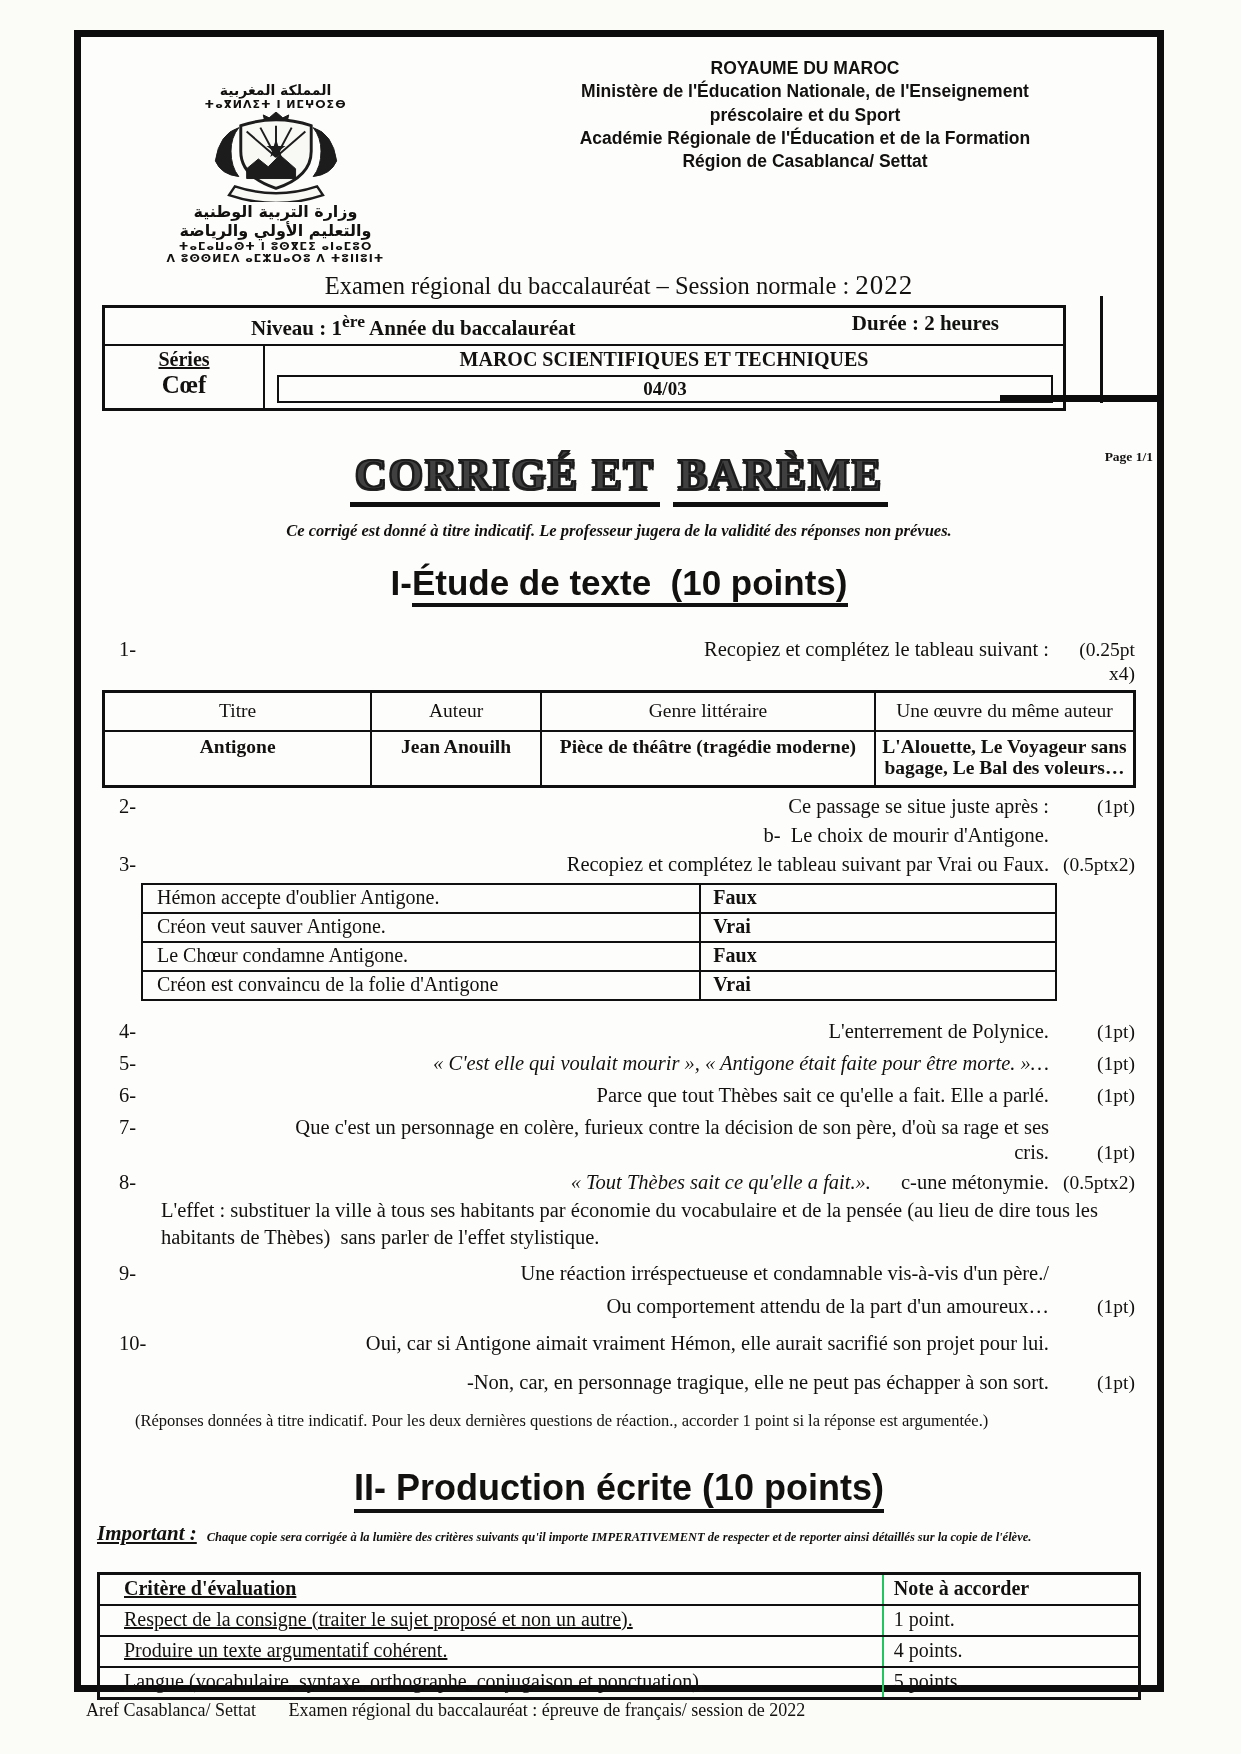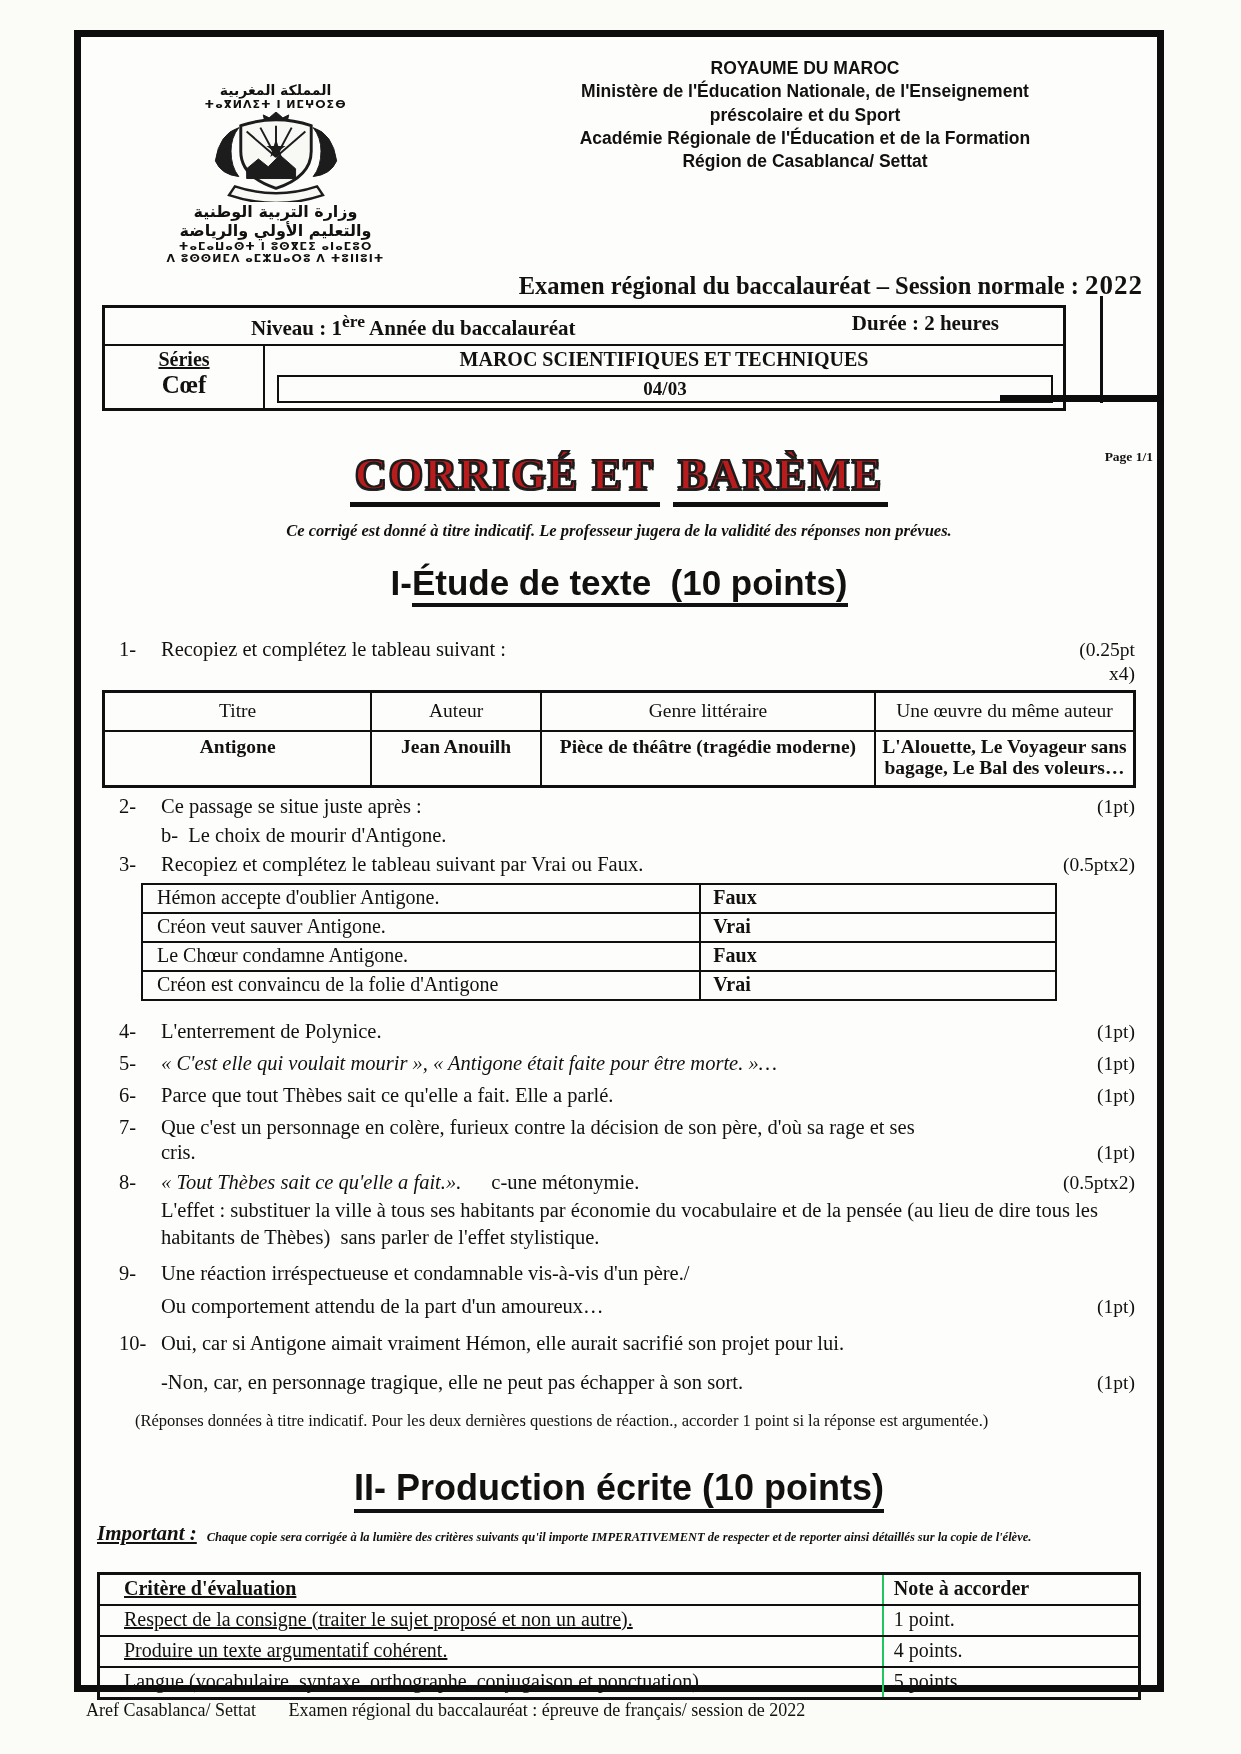--- a/index.html
+++ b/index.html
@@ -22,58 +22,58 @@
   .logo .ar-top { font-family:"DejaVu Sans",sans-serif; font-size:14px; font-weight:bold; }
   .logo .tif   { font-family:"DejaVu Sans",sans-serif; font-size:11px; font-weight:bold; letter-spacing:1px; }
   .logo svg { display:block; margin:1px auto; }
   .logo .ar-b { font-family:"DejaVu Sans",sans-serif; font-size:16px; font-weight:bold; line-height:1.18; }
   .ministry {
     position:absolute; left:334px; top:20px; width:752px; text-align:center;
     font-family:"Liberation Sans",sans-serif; font-weight:bold; font-size:17.5px; line-height:1.33;
   }
 
   
-  .banner { text-align:right; font-weight:bold; font-size:24.5px; }
+  .banner { text-align:center; font-weight:normal; font-size:24.5px; }
   .banner .year { font-size:27px; letter-spacing:1px; }
   .info-table { width:958px; margin:4px 0 0 7px; border:3px solid #101010; }
   .it-row1 { display:flex; justify-content:space-between; padding:3px 64px 3px 146px;
              font-weight:bold; font-size:21px; border-bottom:2px solid #101010; }
   .it-lower { display:flex; }
   .it-left  { width:158px; border-right:2px solid #101010; text-align:center; padding-top:2px; }
   .series-label { font-weight:bold; font-size:20px; text-decoration:underline; }
   .coef-label   { font-weight:bold; font-size:25px; }
   .it-right { flex:1; }
   .series-value { text-align:center; font-weight:bold; font-size:20px; padding:2px 0 3px; }
   .coef-box { border:2px solid #101010; margin:1px 10px 5px 12px; text-align:center;
               font-weight:bold; font-size:19px; padding:1px 0; }
   .stray-line { position:absolute; left:1019px; top:259px; width:3px; height:107px; background:#101010; }
 
   
   .corrige-title {
     text-align:center; margin-top:38px;
     font-weight:bold; font-size:44px; letter-spacing:2px;
-    color:#b91c1c; -webkit-text-stroke:1.6px #1a1a1a;
+    color:#404040; -webkit-text-stroke:1.6px #1a1a1a;
     text-shadow:-1.5px -1.5px 0 #242424, 1.5px -1.5px 0 #242424, -1.5px 1.5px 0 #242424, 1.5px 1.5px 0 #242424;
   }
   .corrige-title .w { display:inline-block; border-bottom:5px solid #0f0f0f; padding:0 5px 2px; }
   .page-indicator { position:absolute; right:4px; top:412px; font-weight:bold; font-size:13.5px; }
   .corrige-note { text-align:center; margin-top:14px; font-style:italic; font-weight:bold; font-size:16.5px; }
 
   
   .s1-title { text-align:center; margin-top:22px; font-family:"Liberation Sans",sans-serif;
               font-weight:bold; font-size:35px; }
   .s2-title { text-align:center; margin-top:36px; font-family:"Liberation Sans",sans-serif;
               font-weight:bold; font-size:36px; }
   .underlined { border-bottom:4px solid #111; padding-bottom:1px; }
   .pre { white-space:pre-wrap; }
 
   
   .qrow { display:flex; align-items:baseline; padding:0 8px 0 24px; font-size:20.5px; line-height:1.22; }
   .qn { flex:none; width:42px; }
-  .qt { flex:1; white-space:pre-wrap; }
+  .qt { flex:1; white-space:pre-wrap;text-align:right; }
   .qp { flex:none; width:86px; text-align:right; font-size:19.5px; }
   .b { font-weight:normal; }
   .i { font-style:italic; }
   .gap-left { margin-left:30px; }
 
   
   .table1 { margin:4px 7px 0 7px; border:3px solid #101010; display:grid;
             grid-template-columns:26% 16.5% 32.5% 25%; text-align:center; font-size:19.5px; }
   .t1c { padding:7px 3px 8px; }
   .t1c.h { border-bottom:2.5px solid #101010; }

